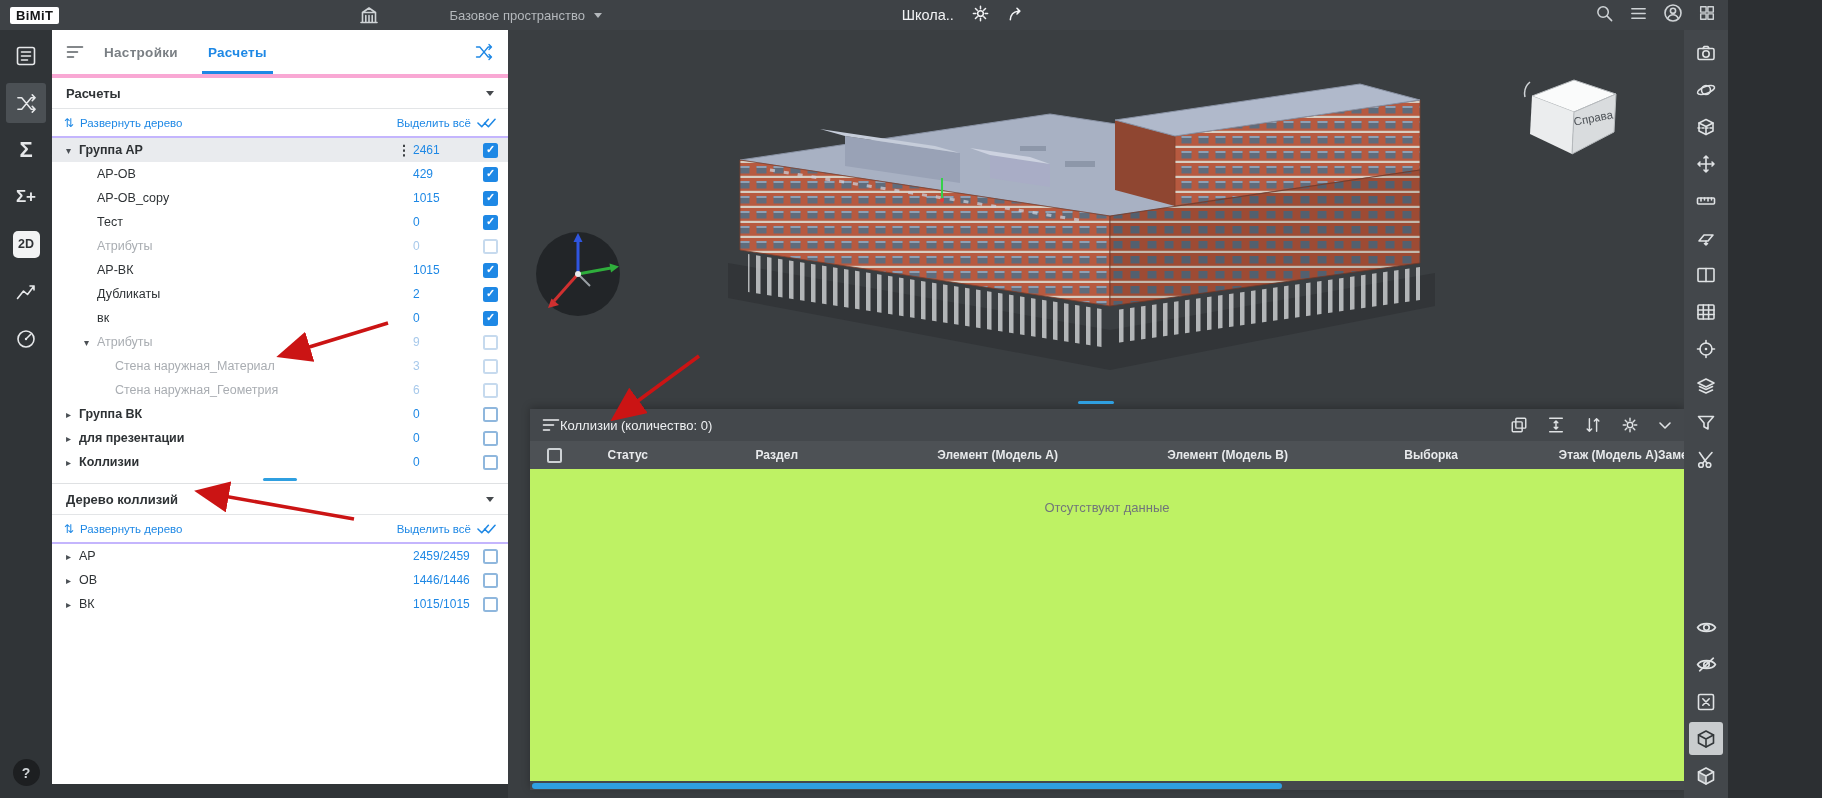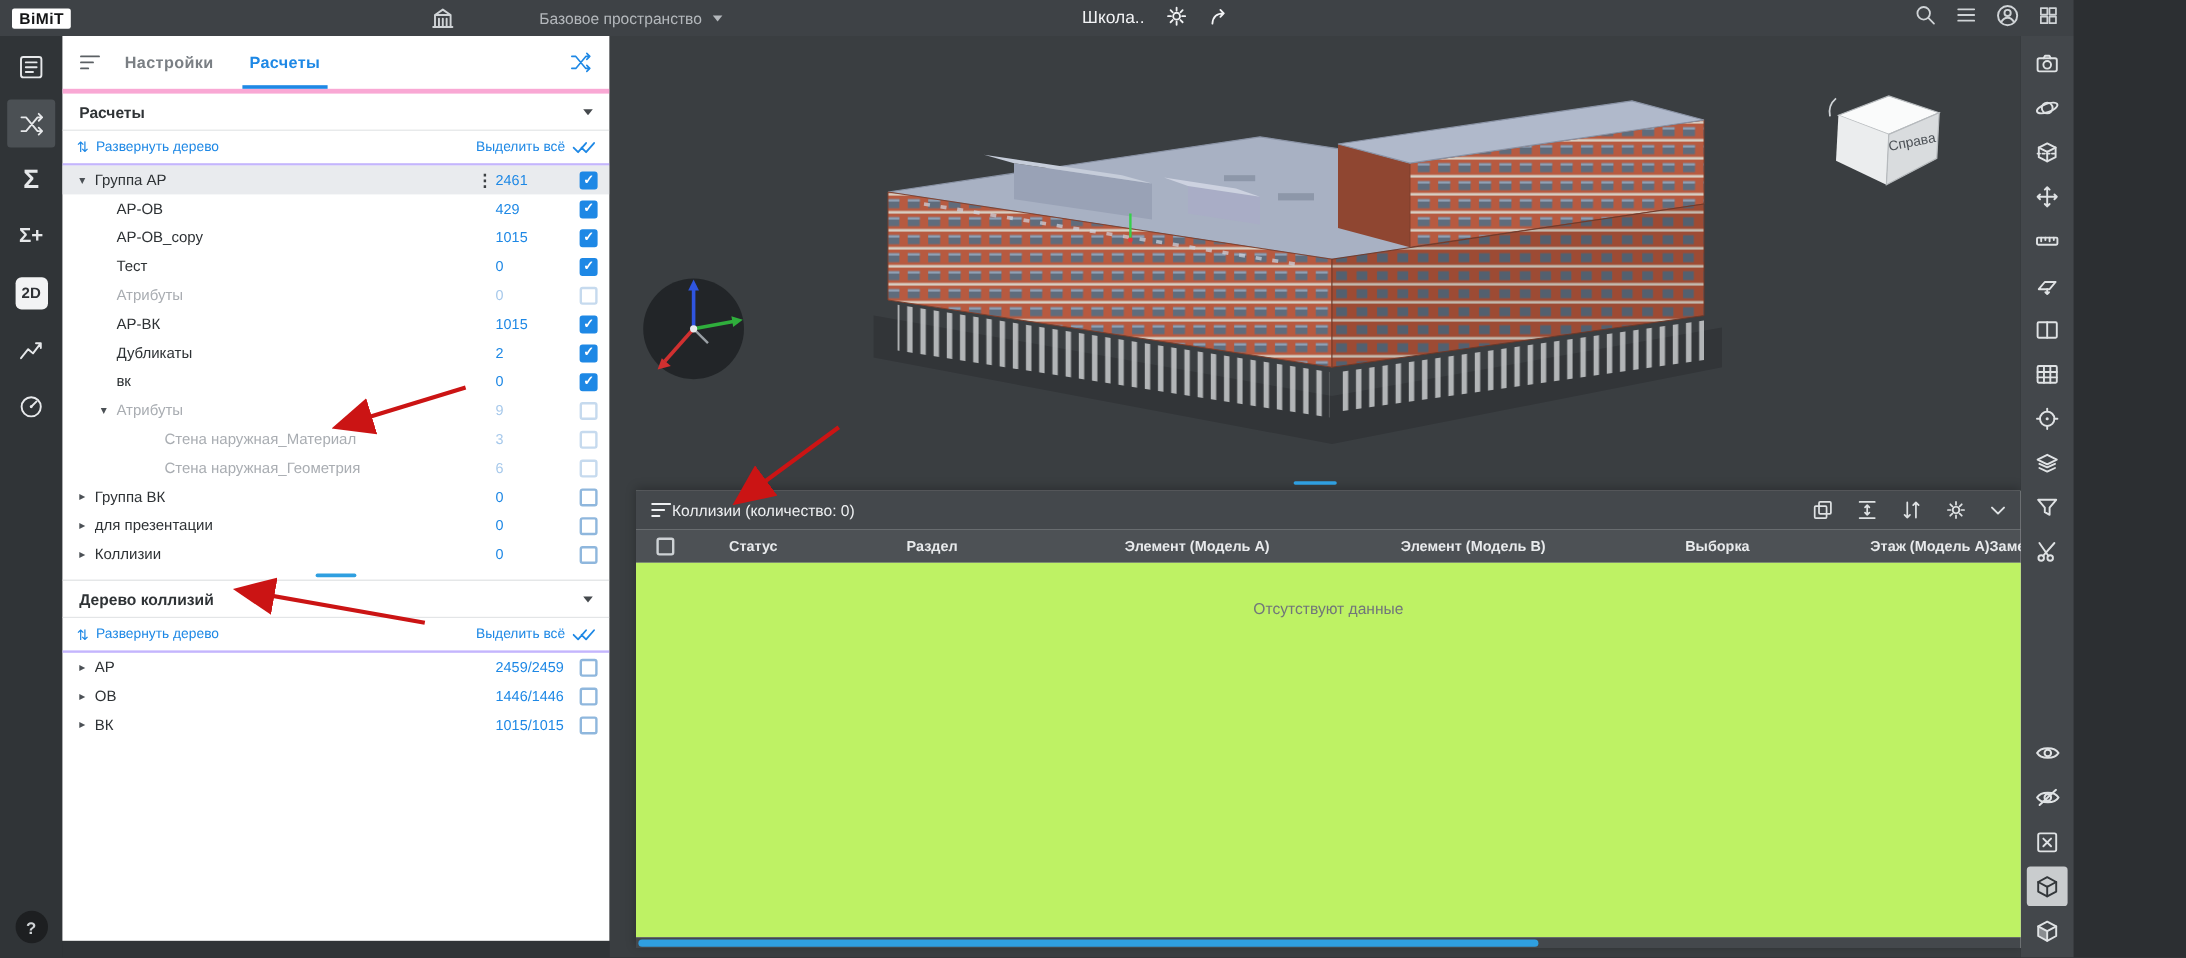--- a/index.html
+++ b/index.html
@@ -61,24 +61,24 @@
              padding:0 12px;border-bottom:2px solid #c4b5fd;font-size:11.5px;color:#1e88e5}
   .tc-left,.tc-right{display:flex;align-items:center;gap:6px;cursor:pointer}
   .tc-ico::before{content:"⇅";font-size:12px}
 
   .tree{font-size:12.5px;color:#2e3235}
   .trow{display:flex;align-items:center;height:24px;padding:0 10px;gap:4px}
   .trow .tri{flex:0 0 13px;text-align:center;color:#4b5055;font-size:10px}
   .trow[data-arrow="down"] .tri::before{content:"▾"}
   .trow[data-arrow="right"] .tri::before{content:"▸"}
   .trow[data-level="1"]{padding-left:28px}
-  .trow[data-level="2"]{padding-left:68px}
+  .trow[data-level="2"]{padding-left:46px}
   .trow[data-selected="true"]{background:#e9ebee}
   .trow .lbl{flex:1;white-space:nowrap;overflow:hidden}
-  .trow[data-bold="true"] .lbl{font-weight:normal}
+  .trow[data-bold="true"] .lbl{font-weight:bold}
   .trow .kebab{display:none;width:12px;color:#3c4043;font-weight:bold;font-size:14px;line-height:1}
   .trow[data-kebab="true"] .kebab{display:block}
   .trow[data-kebab="true"] .kebab::before{content:"⋮"}
   .trow .cnt{color:#1e88e5;min-width:58px;margin-right:8px;font-size:12px}
   .trow .cb{flex:0 0 15px;width:15px;height:15px;box-sizing:border-box;border:2px solid #8fb7dd;
             border-radius:2.5px;background:#fff;position:relative}
   .trow[data-state="checked"] .cb{background:#1e88e5;border-color:#1e88e5}
   .trow[data-state="checked"] .cb::after{content:"✓";position:absolute;left:1px;top:-2px;
             color:#fff;font-size:11px;font-weight:bold}
   .trow[data-muted="true"] .lbl{color:#a9adb2}

